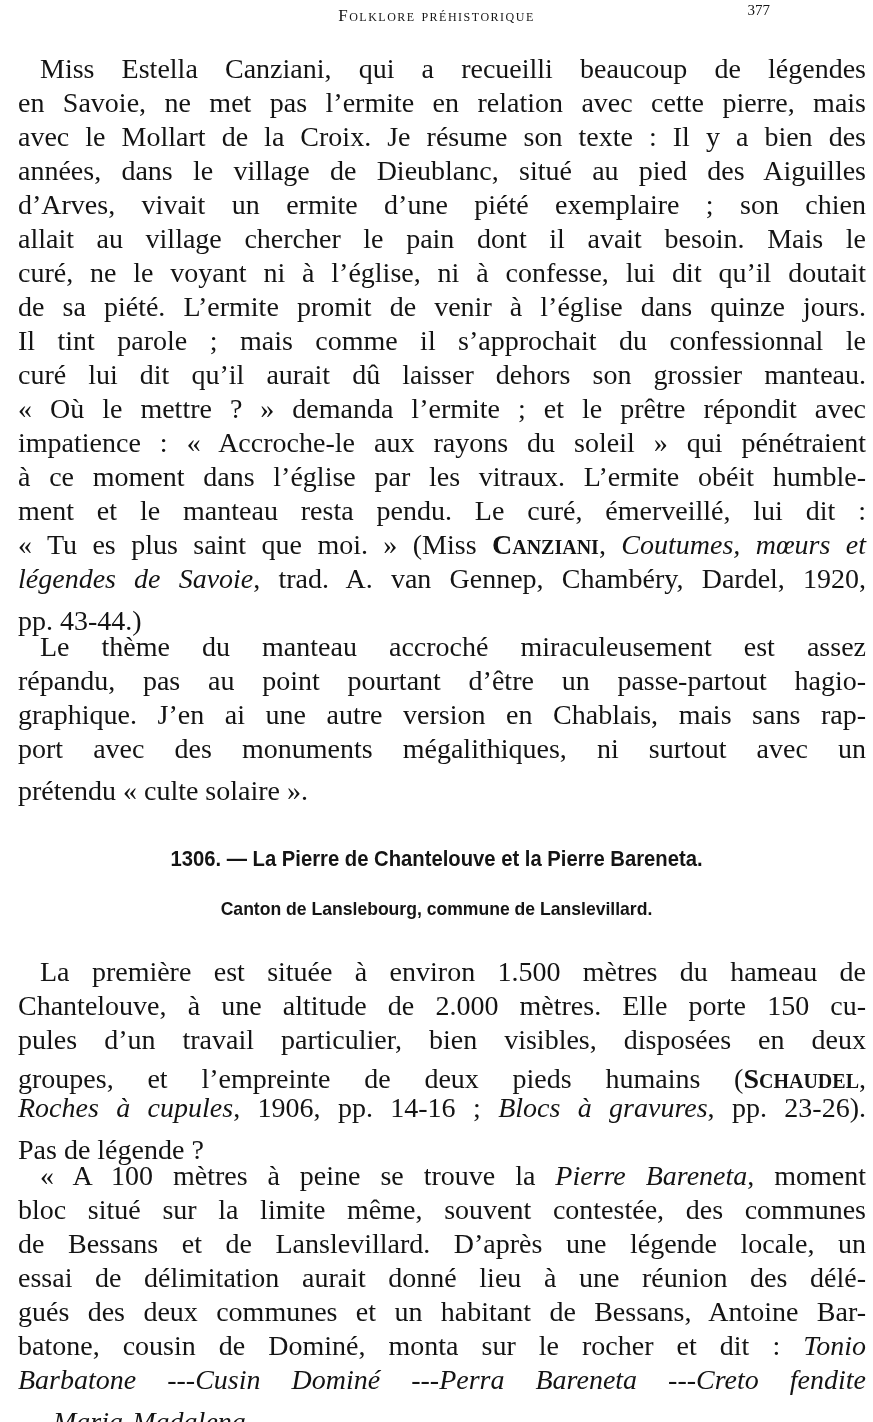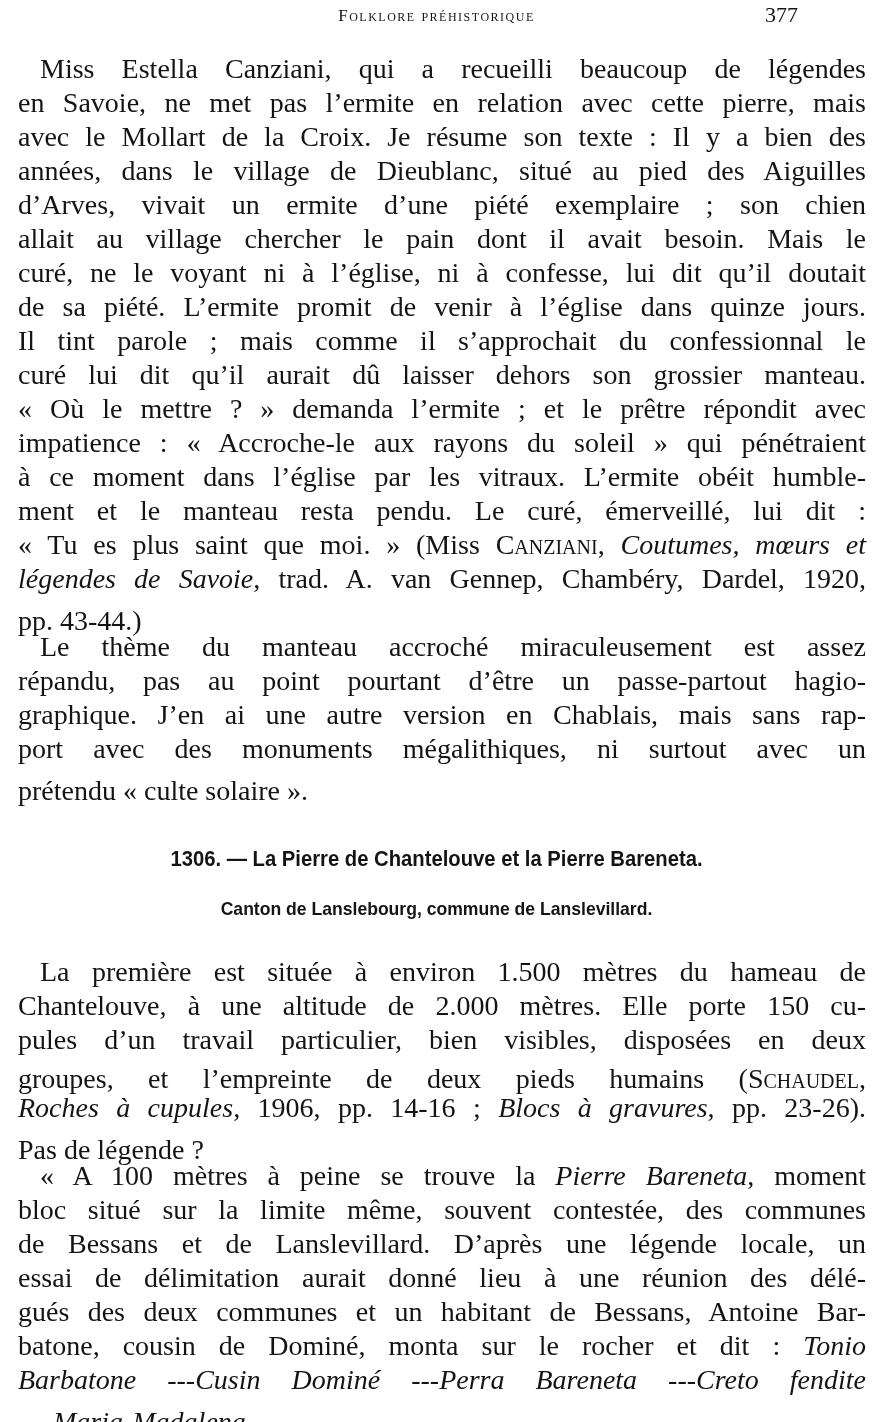--- a/index.html
+++ b/index.html
@@ -1,26 +1,26 @@
 <!DOCTYPE html>
 <html><head>
 <meta charset="utf-8">
 <style>
   html, body { margin: 0; padding: 0; background: #ffffff; }
   body { width: 873px; height: 1422px; overflow: hidden; position: relative;
          font-family: "Liberation Serif", "DejaVu Serif", serif; color: #141414; }
-  .header { position: absolute; top: 2px; left: 0; width: 780px; height: 30px; padding-left: 28px; }
+  .header { position: absolute; top: 2px; left: 0; width: 780px; height: 30px; }
   .running-title { position: absolute; left: 0; width: 873px; text-align: center; top: 4px;
          font-size: 17px; letter-spacing: 1.5px; font-variant: small-caps; }
-  .page-number { position: absolute; right: 10px; top: 0px; font-size: 22px; }
+  .page-number { position: absolute; right: 10px; top: 0px; font-size: 15px; }
   .line { position: absolute; left: 18px; width: 848px; font-size: 28px; line-height: 34px;
           white-space: nowrap; text-align: justify; text-align-last: justify; }
   .line.last { text-align-last: left; margin-top: 8px; }
   .line.indent { padding-left: 22px; width: 826px; }
-  .sc { font-variant: small-caps; }
+  .sc { font-variant: small-caps; font-weight: bold; }
   .it { font-style: italic; }
   .heading { position: absolute; left: 0; width: 873px; text-align: center;
              font-family: "Liberation Sans", "DejaVu Sans", sans-serif; font-weight: bold; }
   .h1 { top: 846px; font-size: 22px; transform: scaleX(0.92); }
   .h2 { top: 898px; font-size: 18.5px; transform: scaleX(0.95); font-weight: bold; }
 </style>
 </head>
 <body>
 
 <div class="header">

